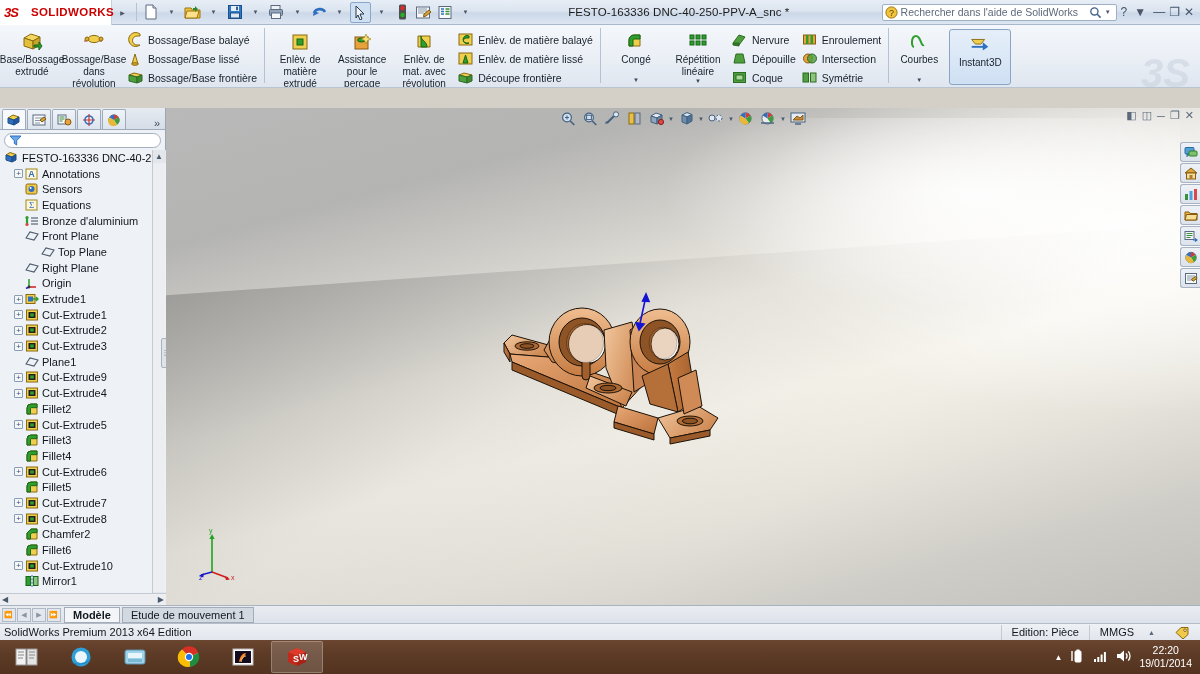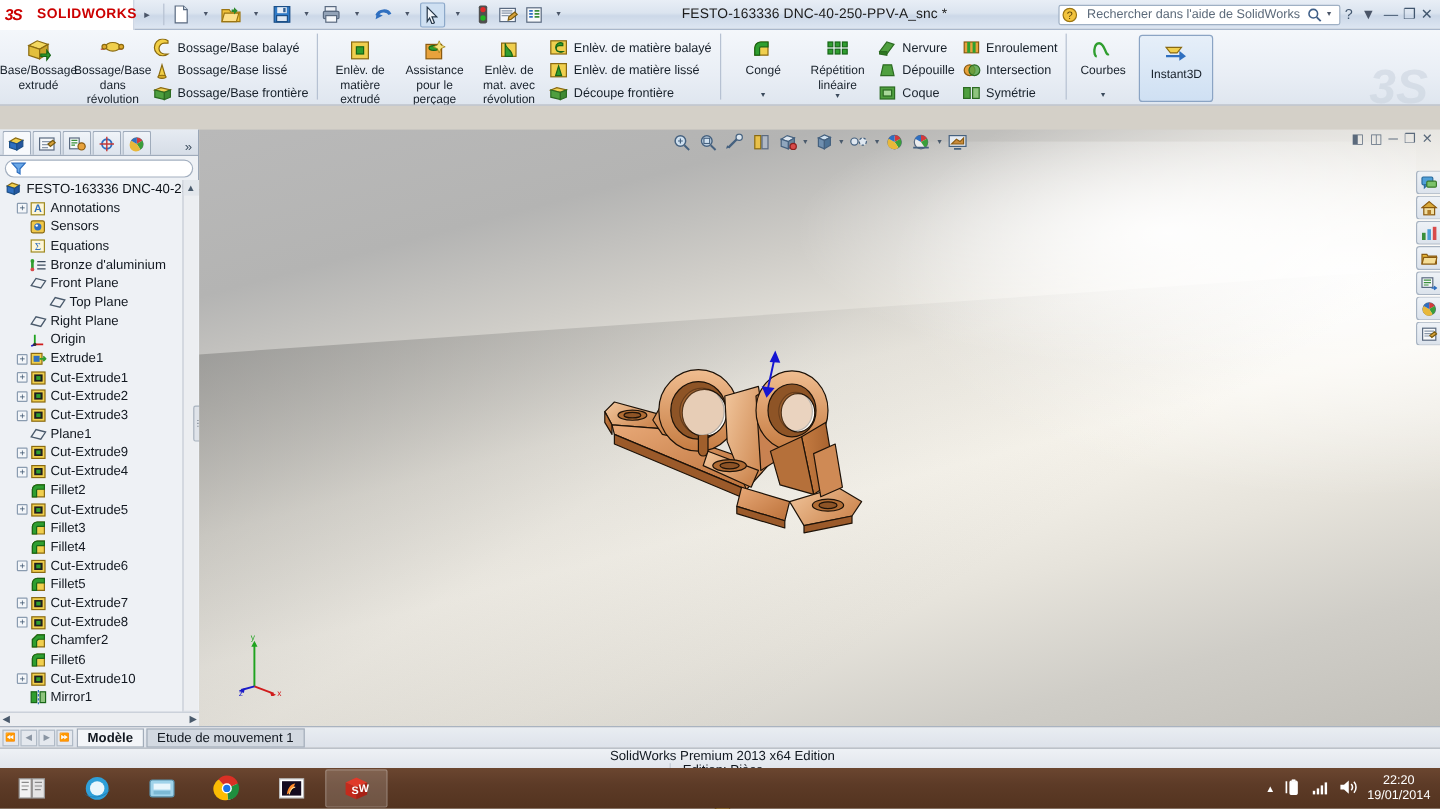--- a/index.html
+++ b/index.html
@@ -34,21 +34,21 @@
   }
   .tb-arrow { font-size: 6px; color: #4a5568; padding: 0 3px; }
   .tb-btn.sel { background: #cfe0f2; border: 1px solid #8ca8c9; border-radius: 2px; }
   .doc-title {
     flex: 1; text-align: center; color: #1b1b1b; font-size: 11.5px; letter-spacing: .1px;
   }
   .searchbox {
     width: 235px; height: 17px; background: #fff; border: 1px solid #9fb0c4; border-radius: 2px;
     display: flex; align-items: center; padding: 0 2px; margin-right: 2px;
   }
-  .searchbox .ph { color: #5c6a7a; font-size: 10.5px; flex: 1; padding-left: 3px; text-align: center; }
+  .searchbox .ph { color: #5c6a7a; font-size: 10.5px; flex: 1; padding-left: 3px; }
   .win-ctrls { display: flex; align-items: center; gap: 4px; padding: 0 6px 0 2px; color: #41566e; }
   .win-ctrls span { font-size: 12px; }
 
   
   .ribbon {
     position: absolute; left: 0; top: 25px; width: 1200px; height: 63px;
     background: linear-gradient(to bottom, #f4f7fb 0%, #e9eef5 60%, #dfe6ef 100%);
     border-bottom: 1px solid #b9c4d2;
     display: flex; align-items: stretch; overflow: hidden;
   }
@@ -182,21 +182,21 @@
     display: flex; align-items: center; padding-left: 2px;
   }
   .navbtn { width: 14px; height: 14px; display:flex;align-items:center;justify-content:center;
     border: 1px solid #b0bac6; background: #e4e8ee; font-size: 7px; color: #8a95a3; margin-right: 1px;}
   .btab { height: 16px; padding: 0 8px; display:flex;align-items:center; font-size: 11px;
     background: #d3d9e1; border: 1px solid #a3adba; margin-left: 2px; color:#121820;}
   .btab.active { background: #f3f5f8; font-weight: bold; }
   .statusbar {
     position: absolute; left: 0; top: 623px; width: 1200px; height: 17px;
     background: linear-gradient(to bottom,#eef1f5,#e2e6ed); border-top: 1px solid #b3bcc7;
-    display: flex; align-items: center; font-size: 11px; color: #111820; padding-left: 4px; flex-direction: column;
+    display: flex; align-items: center; font-size: 11px; color: #111820; padding-left: 4px;
   }
   .sb-cell { padding: 0 10px; border-left: 1px solid #c3cad4; height: 15px; display:flex;align-items:center;}
 
   
   .taskbar {
     position: absolute; left: 0; top: 640px; width: 1200px; height: 34px;
     background: linear-gradient(to bottom, #6b4630 0%, #5d3b27 40%, #53331f 100%);
     display: flex; align-items: center;
   }
   .tbk-item {

